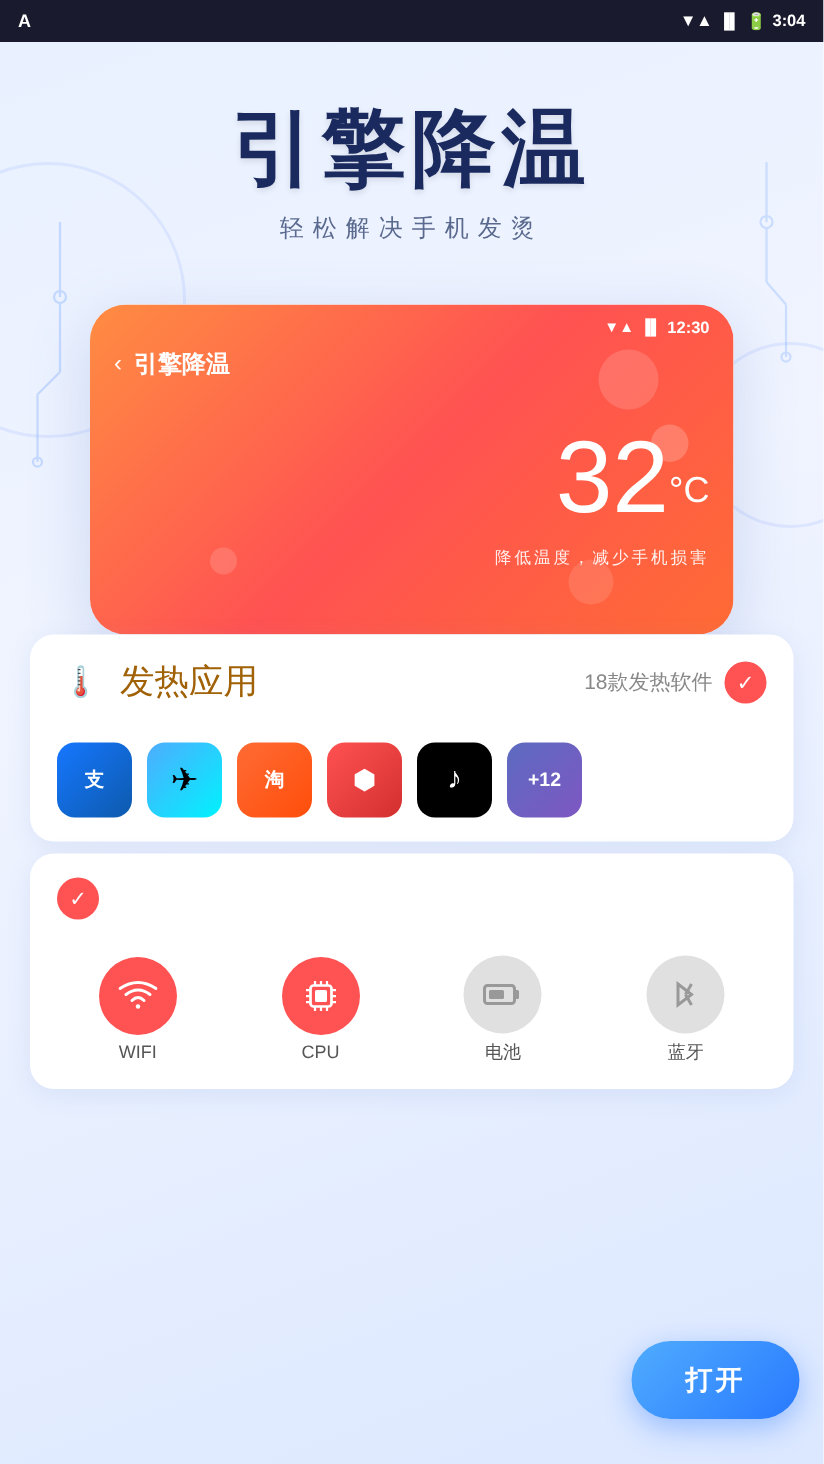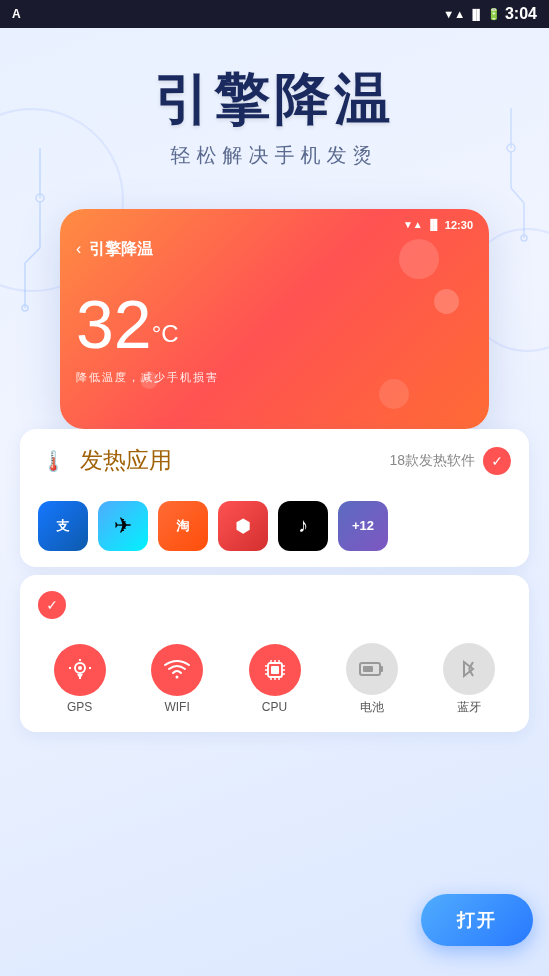--- a/index.html
+++ b/index.html
@@ -73,21 +73,21 @@
     }
     .main-title {
       font-size: 56px;
       font-weight: 900;
       color: #1a2a5e;
       letter-spacing: 4px;
       line-height: 1.1;
       text-shadow: 0 2px 4px rgba(0,0,0,0.1);
     }
     .sub-title {
-      font-size: 20px;
+      font-size: 16px;
       color: #5a6a8e;
       margin-top: 12px;
       letter-spacing: 6px;
     }
 
     
     .phone-card {
       position: relative;
       z-index: 2;
       margin: 20px 60px 0;
@@ -153,21 +153,21 @@
     .phone-back {
       color: white;
       font-size: 16px;
     }
     .phone-nav-title {
       color: white;
       font-size: 16px;
       font-weight: 600;
     }
     .phone-temp-area {
-      text-align: left;
+      text-align: right;
       padding: 10px 0;
     }
     .phone-temp-num {
       font-size: 68px;
       font-weight: 300;
       color: white;
       line-height: 1;
     }
     .phone-temp-unit {
       font-size: 24px;
@@ -332,21 +332,21 @@
   </style>
 </head>
 <body>
 
 <div class="status-bar">
   <span style="color:white;font-size:12px;font-weight:bold;">A</span>
   <div class="status-right">
     <span style="font-size:11px;">▼▲</span>
     <span style="font-size:10px;">▐▌</span>
     <span style="font-size:11px;">🔋</span>
-    <span style="font-size:16px;color:white;font-weight:600;">3:04</span>
+    <span style="font-size:11px;color:white;font-weight:600;">3:04</span>
   </div>
 </div>
 
 <div class="main">
 
   <div class="bg-decor"></div>
 
   <svg class="circuit-left" viewBox="0 0 40 200" fill="none" xmlns="http://www.w3.org/2000/svg">
     <line x1="20" y1="0" x2="20" y2="50" stroke="#8ab4ff" stroke-width="1.5"></line>
     <circle cx="20" cy="50" r="4" stroke="#8ab4ff" stroke-width="1.5"></circle>
@@ -439,34 +439,20 @@
 
     <div class="panel">
       <div class="panel-header">
         <div class="panel-header-right">
           <div class="check-circle">✓</div>
         </div>
       </div>
 
       <div class="components-row">
 
-        <div class="comp-item">
-          <div class="comp-icon-circle comp-active">
-            <svg width="24" height="24" viewBox="0 0 24 24" fill="none">
-              <circle cx="12" cy="10" r="5" stroke="white" stroke-width="2"></circle>
-              <circle cx="12" cy="10" r="2" fill="white"></circle>
-              <path d="M12 3 L12 1" stroke="white" stroke-width="2"></path>
-              <path d="M12 19 L12 21" stroke="white" stroke-width="2"></path>
-              <path d="M3 10 L1 10" stroke="white" stroke-width="2"></path>
-              <path d="M23 10 L21 10" stroke="white" stroke-width="2"></path>
-              <path d="M9 16 L12 21 L15 16" fill="white"></path>
-            </svg>
-          </div>
-          <span class="comp-label">GPS</span>
-        </div>
 
         <div class="comp-item">
           <div class="comp-icon-circle comp-active">
             <svg width="26" height="22" viewBox="0 0 26 22" fill="none">
               <path d="M13 18 L13 18" stroke="white" stroke-width="3" stroke-linecap="round"></path>
               <path d="M9 14 Q13 10 17 14" stroke="white" stroke-width="2" fill="none" stroke-linecap="round"></path>
               <path d="M5 10 Q13 4 21 10" stroke="white" stroke-width="2" fill="none" stroke-linecap="round"></path>
               <path d="M1 6 Q13 -2 25 6" stroke="white" stroke-width="2" fill="none" stroke-linecap="round"></path>
             </svg>
           </div>

